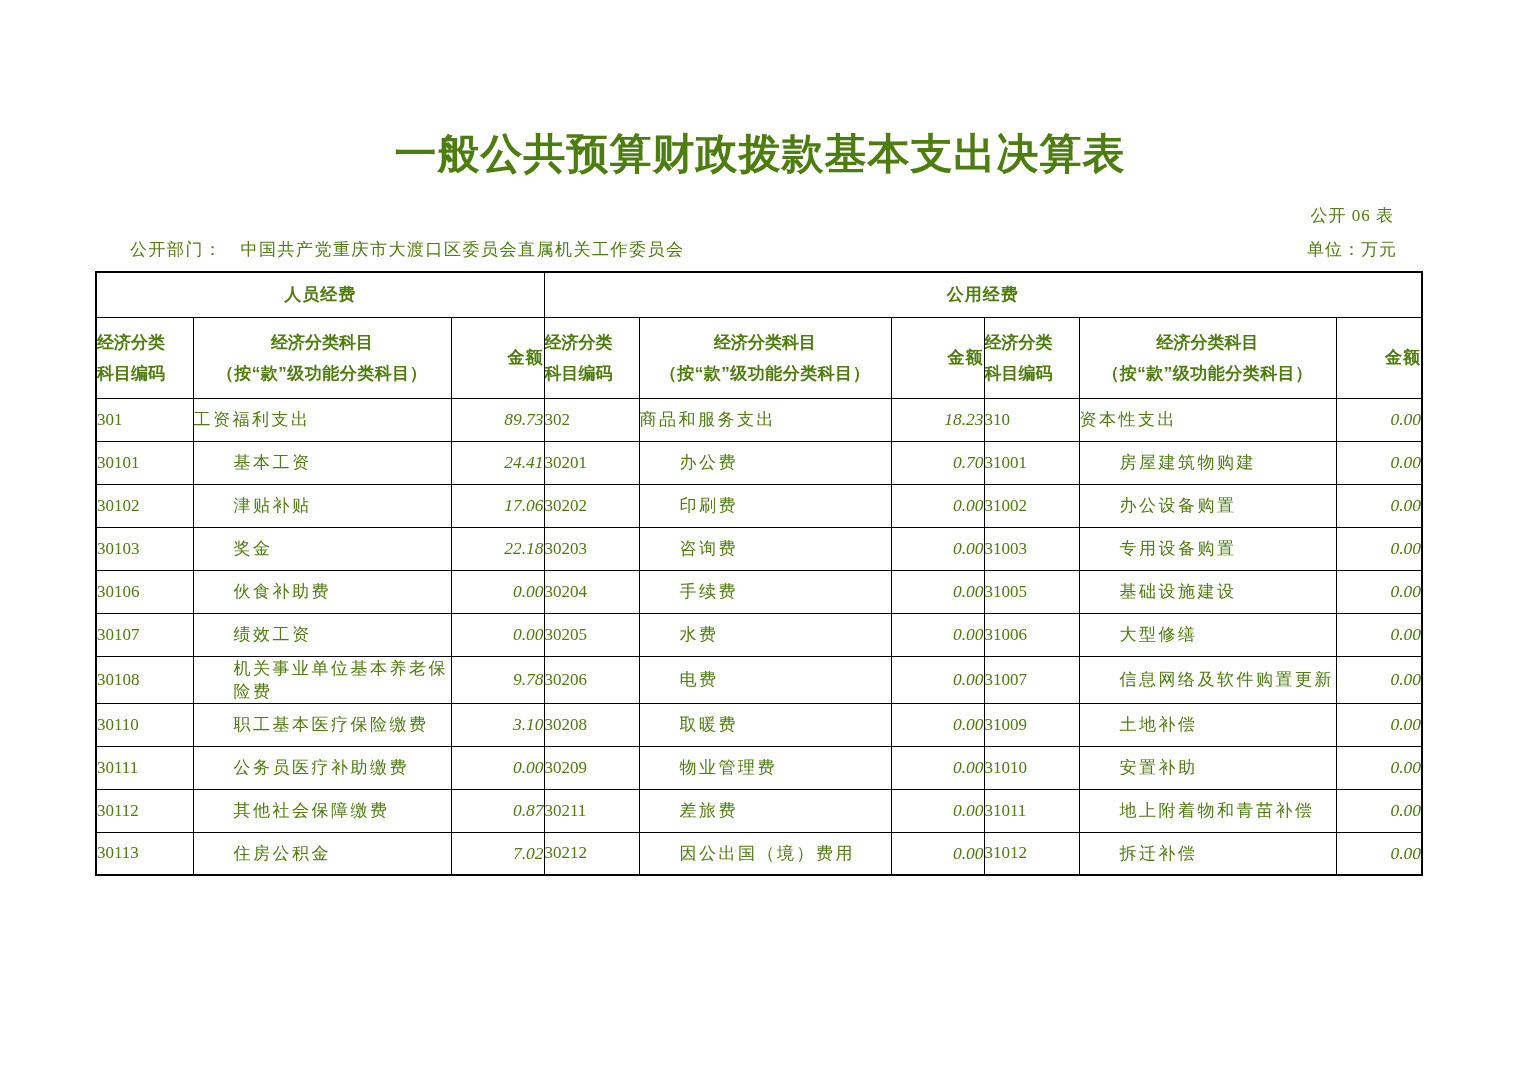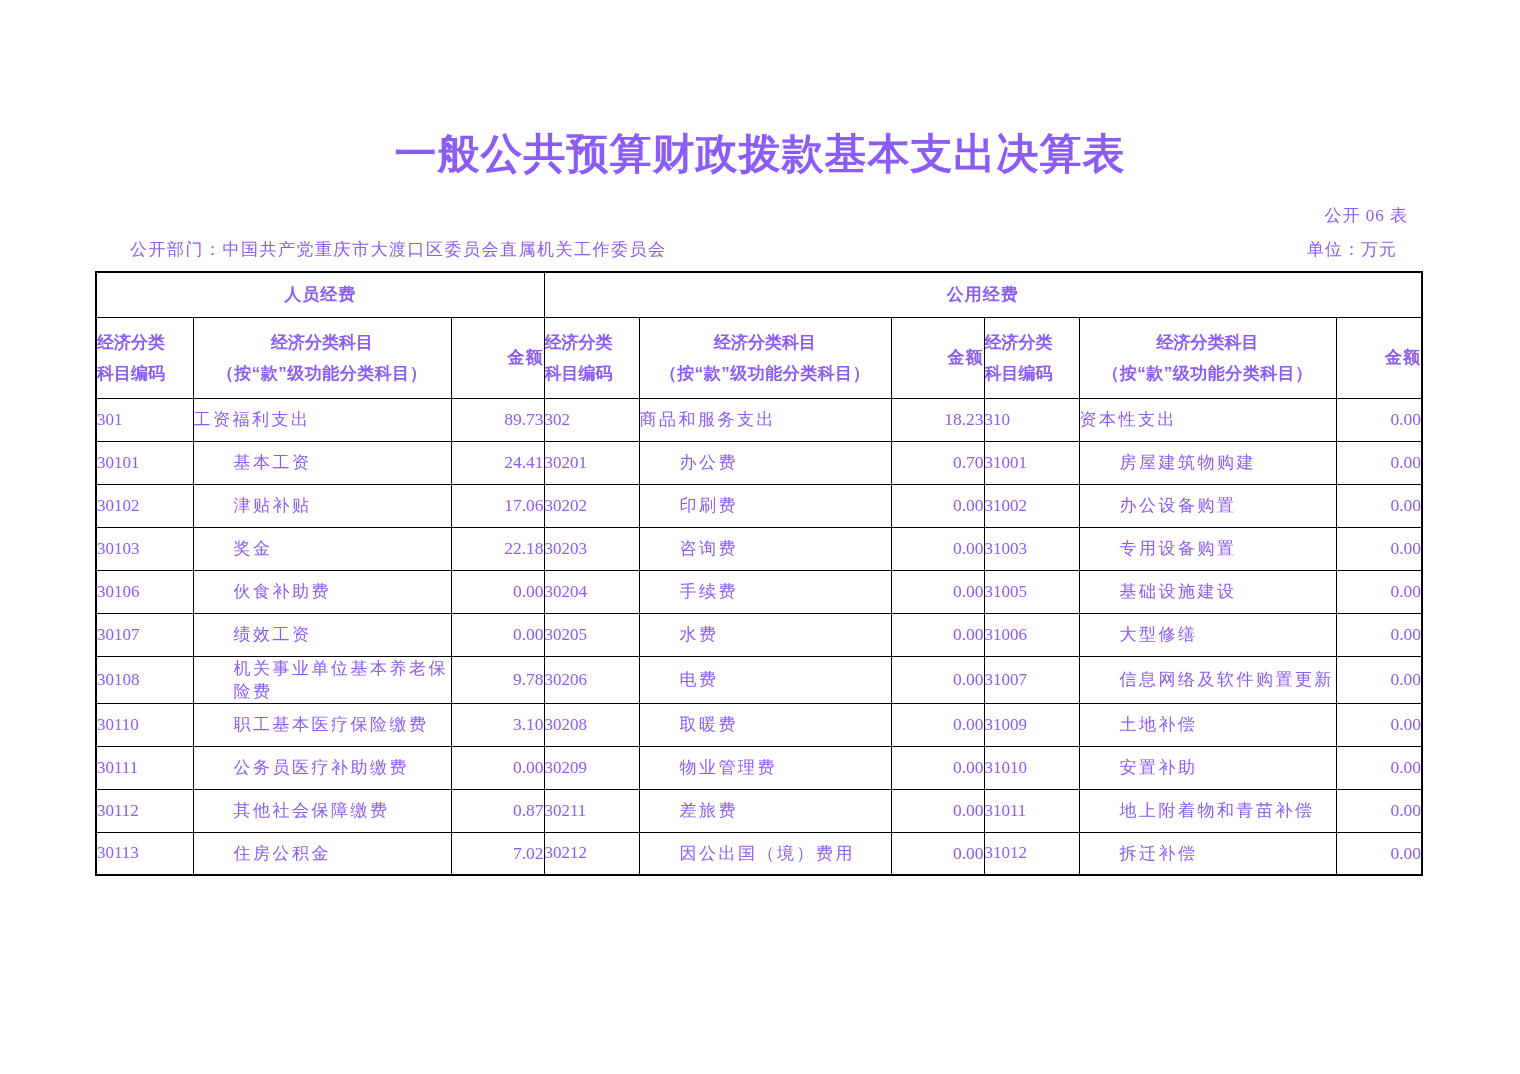--- a/index.html
+++ b/index.html
@@ -5,55 +5,55 @@
   html, body {
     margin: 0;
     padding: 0;
     background: #ffffff;
   }
   .page {
     position: relative;
     width: 1520px;
     height: 1074px;
     background: #ffffff;
-    color: #8b5cf6;
+    color: #4d7c0f;
     overflow: hidden;
     font-family: "Liberation Serif", serif;
   }
   .doc-title {
     position: absolute;
     top: 126px;
     left: 0;
     width: 100%;
     text-align: center;
     font-family: "Liberation Sans", sans-serif;
     font-weight: bold;
     font-size: 42px;
     letter-spacing: 1px;
     margin: 0;
   }
   .table-code {
     position: absolute;
     top: 204px;
-    right: 112px;
+    right: 126px;
     font-size: 17px;
     letter-spacing: 1px;
   }
   .meta-line {
     position: absolute;
     top: 238px;
     left: 130px;
     right: 123px;
     display: flex;
     justify-content: space-between;
     align-items: baseline;
     font-size: 17px;
   }
   .dept-wrap { letter-spacing: 1.5px; }
-  .dept-label { margin-right: 0; }
+  .dept-label { margin-right: 18px; }
   .unit-label { letter-spacing: 1px; }
 
   table.budget {
     position: absolute;
     left: 95px;
     top: 271px;
     width: 1326px;
     border-collapse: collapse;
     table-layout: fixed;
     border: 2px solid #000;
@@ -104,20 +104,21 @@
     padding-right: 4px;
     font-size: 17px;
     letter-spacing: 2.5px;
     line-height: 23px;
   }
   td.name.lvl2 { padding-left: 40px; }
   td.amount {
     text-align: right;
     padding-right: 12px;
     font-size: 17.5px;
+    font-style: italic;
   }
 </style>
 </head>
 <body>
 
 <div class="page">
 
   <h1 class="doc-title">一般公共预算财政拨款基本支出决算表</h1>
 
   <div class="table-code">公开 06 表</div>

